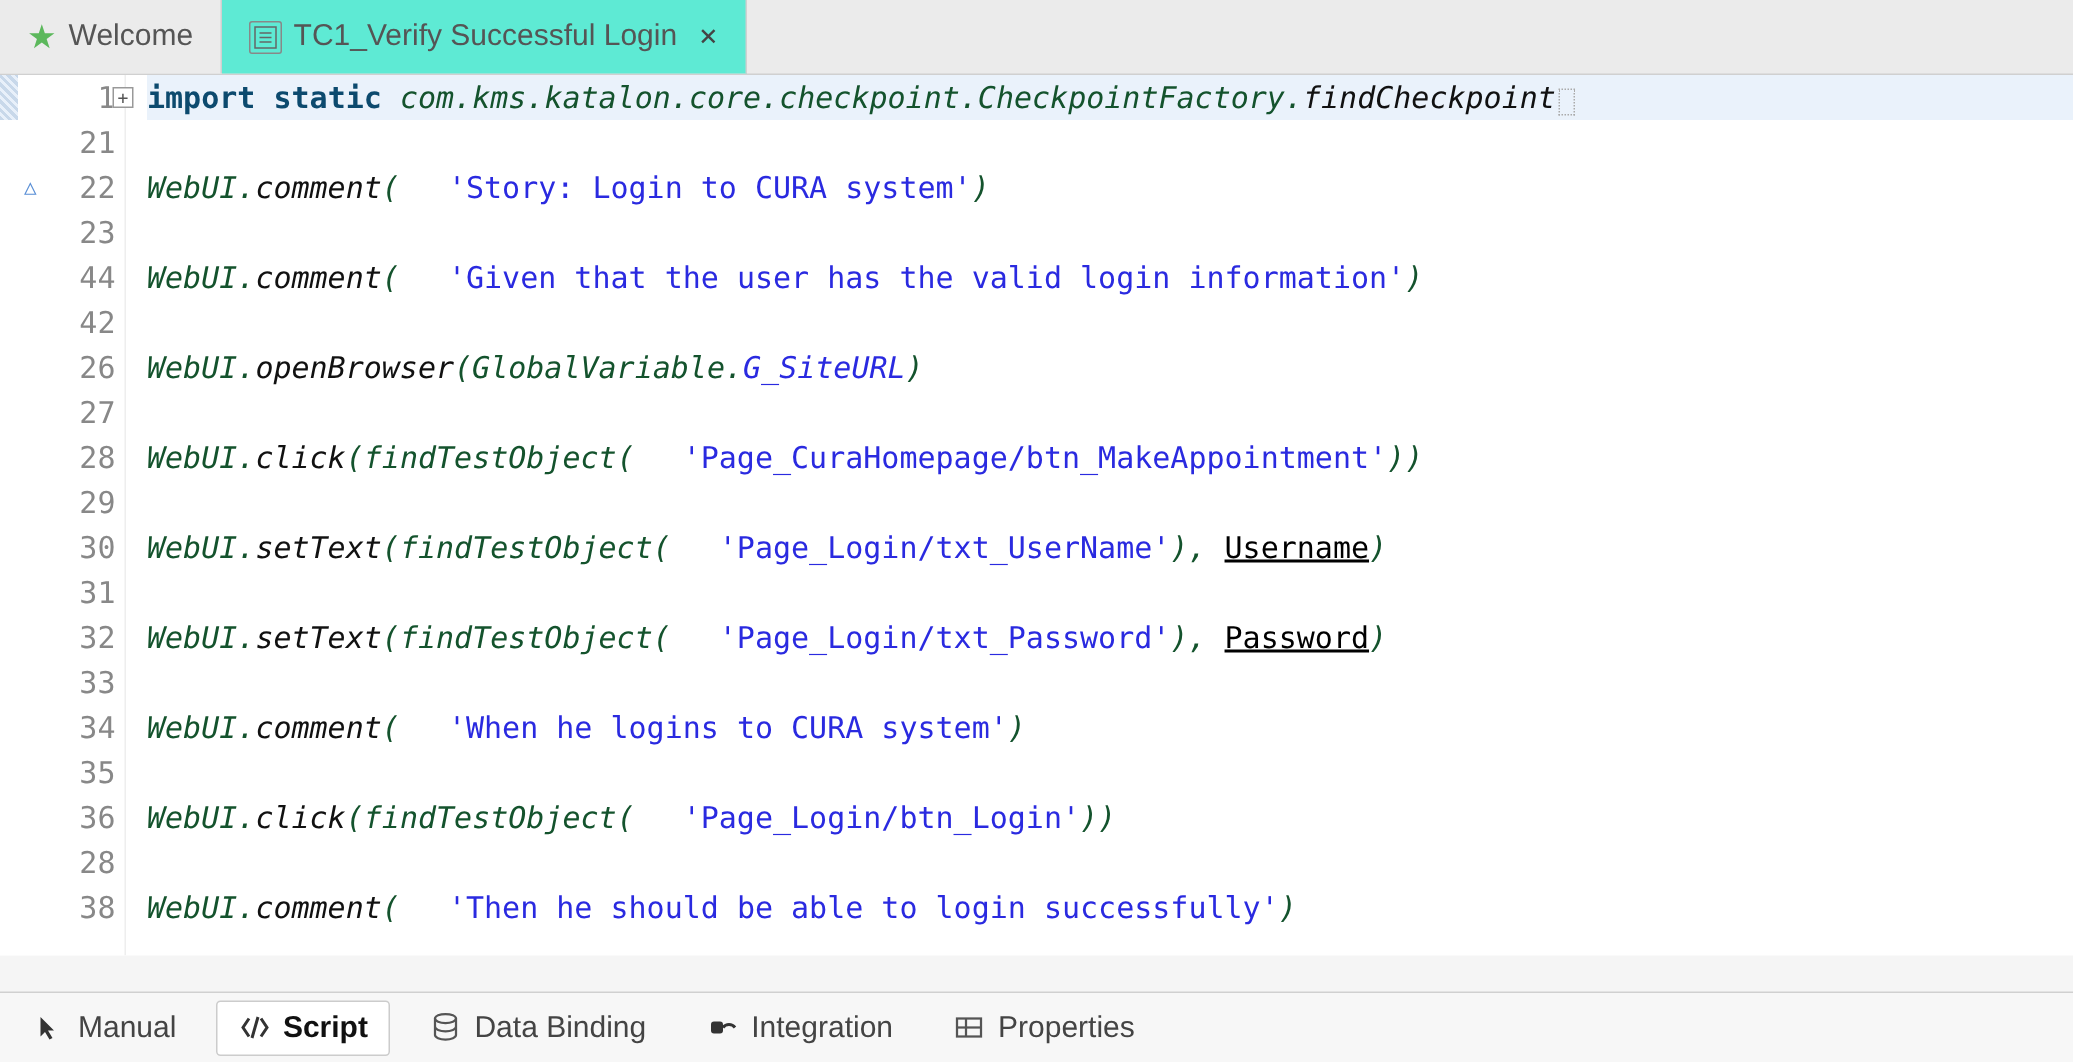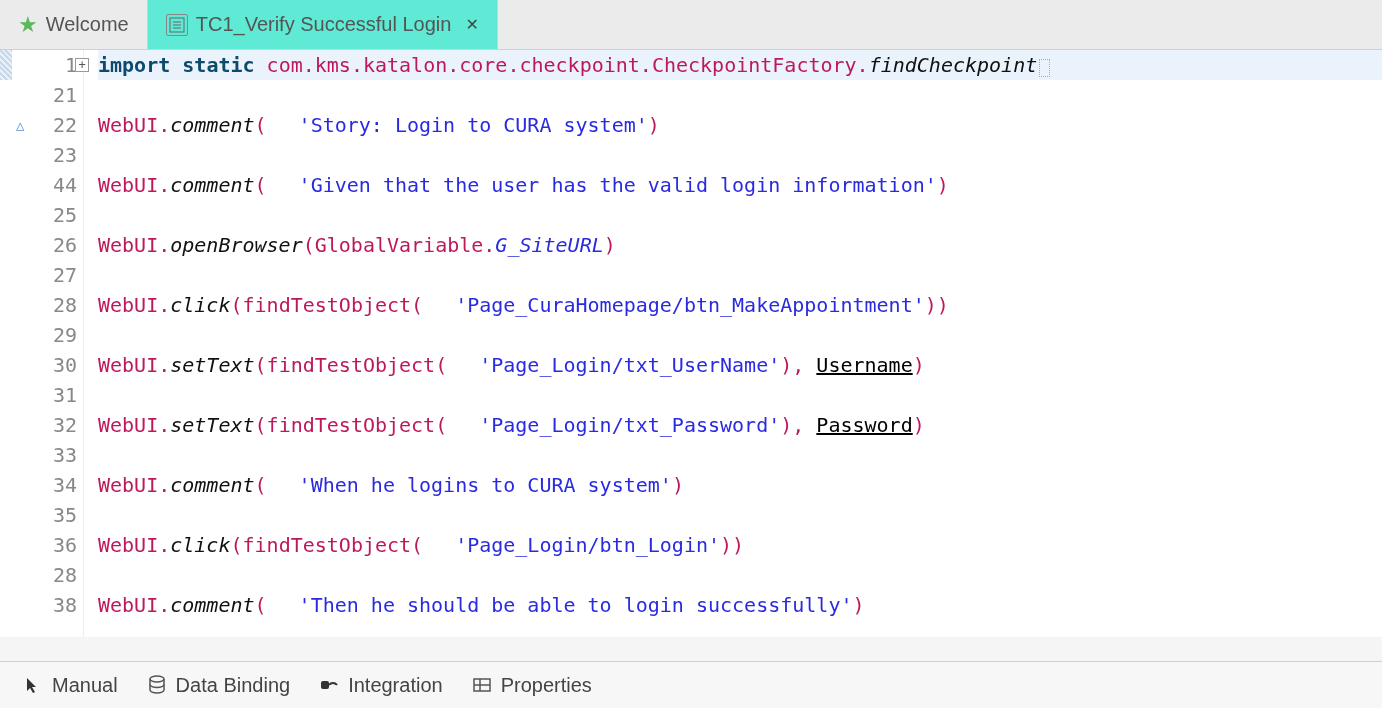--- a/index.html
+++ b/index.html
@@ -97,40 +97,40 @@
   line-height: 30px;
   white-space: pre;
   padding-left: 14px;
   overflow: hidden;
 }
 .code-line {
   height: 30px;
 }
 .code-line.hl { background: #eaf2fb; }
 .kw { color: #0c4a6e; font-weight: 600; }
-.pkg { color: #be185d; }
+.pkg { color: #14532d; font-style: italic; }
 .method-i { color: #111; font-style: italic; }
 .str { color: #2a2ae0; margin-left: 32px; }
 .glb { color: #2a2ae0; font-style: italic; }
 .under { text-decoration: underline; }
 .eol-box {
   display:inline-block;
   width:11px; height:18px;
   border:1px dotted #aaa;
   vertical-align: text-bottom;
   margin-left:2px;
 }
 .bottom-tabs {
   display: flex;
   align-items: center;
   background: #f7f7f7;
   border-top: 1px solid #d0d0d0;
   height: 47px;
   padding: 0 8px;
-  gap: 0;
+  gap: 12px;
   font-size: 20px;
   color: #444;
   margin-top: 24px;
 }
 .btab {
   display: flex;
   align-items: center;
   gap: 8px;
   padding: 6px 14px;
   cursor: pointer;
@@ -169,21 +169,21 @@
 <div class="editor">
   <div class="left-margin" style="background: rgb(255, 255, 255);">
       <div style="height: 30px; background: repeating-linear-gradient(45deg, rgb(200, 216, 234), rgb(200, 216, 234) 2px, rgb(232, 240, 250) 2px, rgb(232, 240, 250) 4px);"></div>
     </div>
   <div class="gutter">
       <div class="gutter-line">1<span class="gutter-fold">+</span></div>
       <div class="gutter-line">21</div>
       <div class="gutter-line">22<span class="gutter-annot" style="color: rgb(90, 143, 214);">△</span></div>
       <div class="gutter-line">23</div>
       <div class="gutter-line">44</div>
-      <div class="gutter-line">25</div>
+      <div class="gutter-line">42</div>
       <div class="gutter-line">26</div>
       <div class="gutter-line">27</div>
       <div class="gutter-line">28</div>
       <div class="gutter-line">29</div>
       <div class="gutter-line">30</div>
       <div class="gutter-line">31</div>
       <div class="gutter-line">32</div>
       <div class="gutter-line">33</div>
       <div class="gutter-line">34</div>
       <div class="gutter-line">35</div>
@@ -196,20 +196,28 @@
 
 <div class="bottom-tabs">
   <div class="btab">
     <span class="ico">
         <svg width="18" height="18" viewBox="0 0 18 18">
           <path d="M3 2 L3 15 L6 12 L9 17 L11 16 L8 11 L12 11 Z" fill="#333"></path>
         </svg>
       </span>
     <span>Manual</span>
   </div>
+  <div class="btab active">
+    <span class="ico">
+        <svg width="20" height="18" viewBox="0 0 20 18">
+          <path d="M6 3 L2 9 L6 15 M14 3 L18 9 L14 15 M12 2 L8 16" stroke="#333" stroke-width="2" fill="none"></path>
+        </svg>
+      </span>
+    <span>Script</span>
+  </div>
   <div class="btab">
     <span class="ico">
         <svg width="20" height="20" viewBox="0 0 20 20">
           <ellipse cx="10" cy="4" rx="7" ry="3" fill="none" stroke="#555" stroke-width="1.5"></ellipse>
           <path d="M3 4 V15 A7 3 0 0 0 17 15 V4" fill="none" stroke="#555" stroke-width="1.5"></path>
           <path d="M3 9.5 A7 3 0 0 0 17 9.5" fill="none" stroke="#555" stroke-width="1.5"></path>
         </svg>
       </span>
     <span>Data Binding</span>
   </div>

